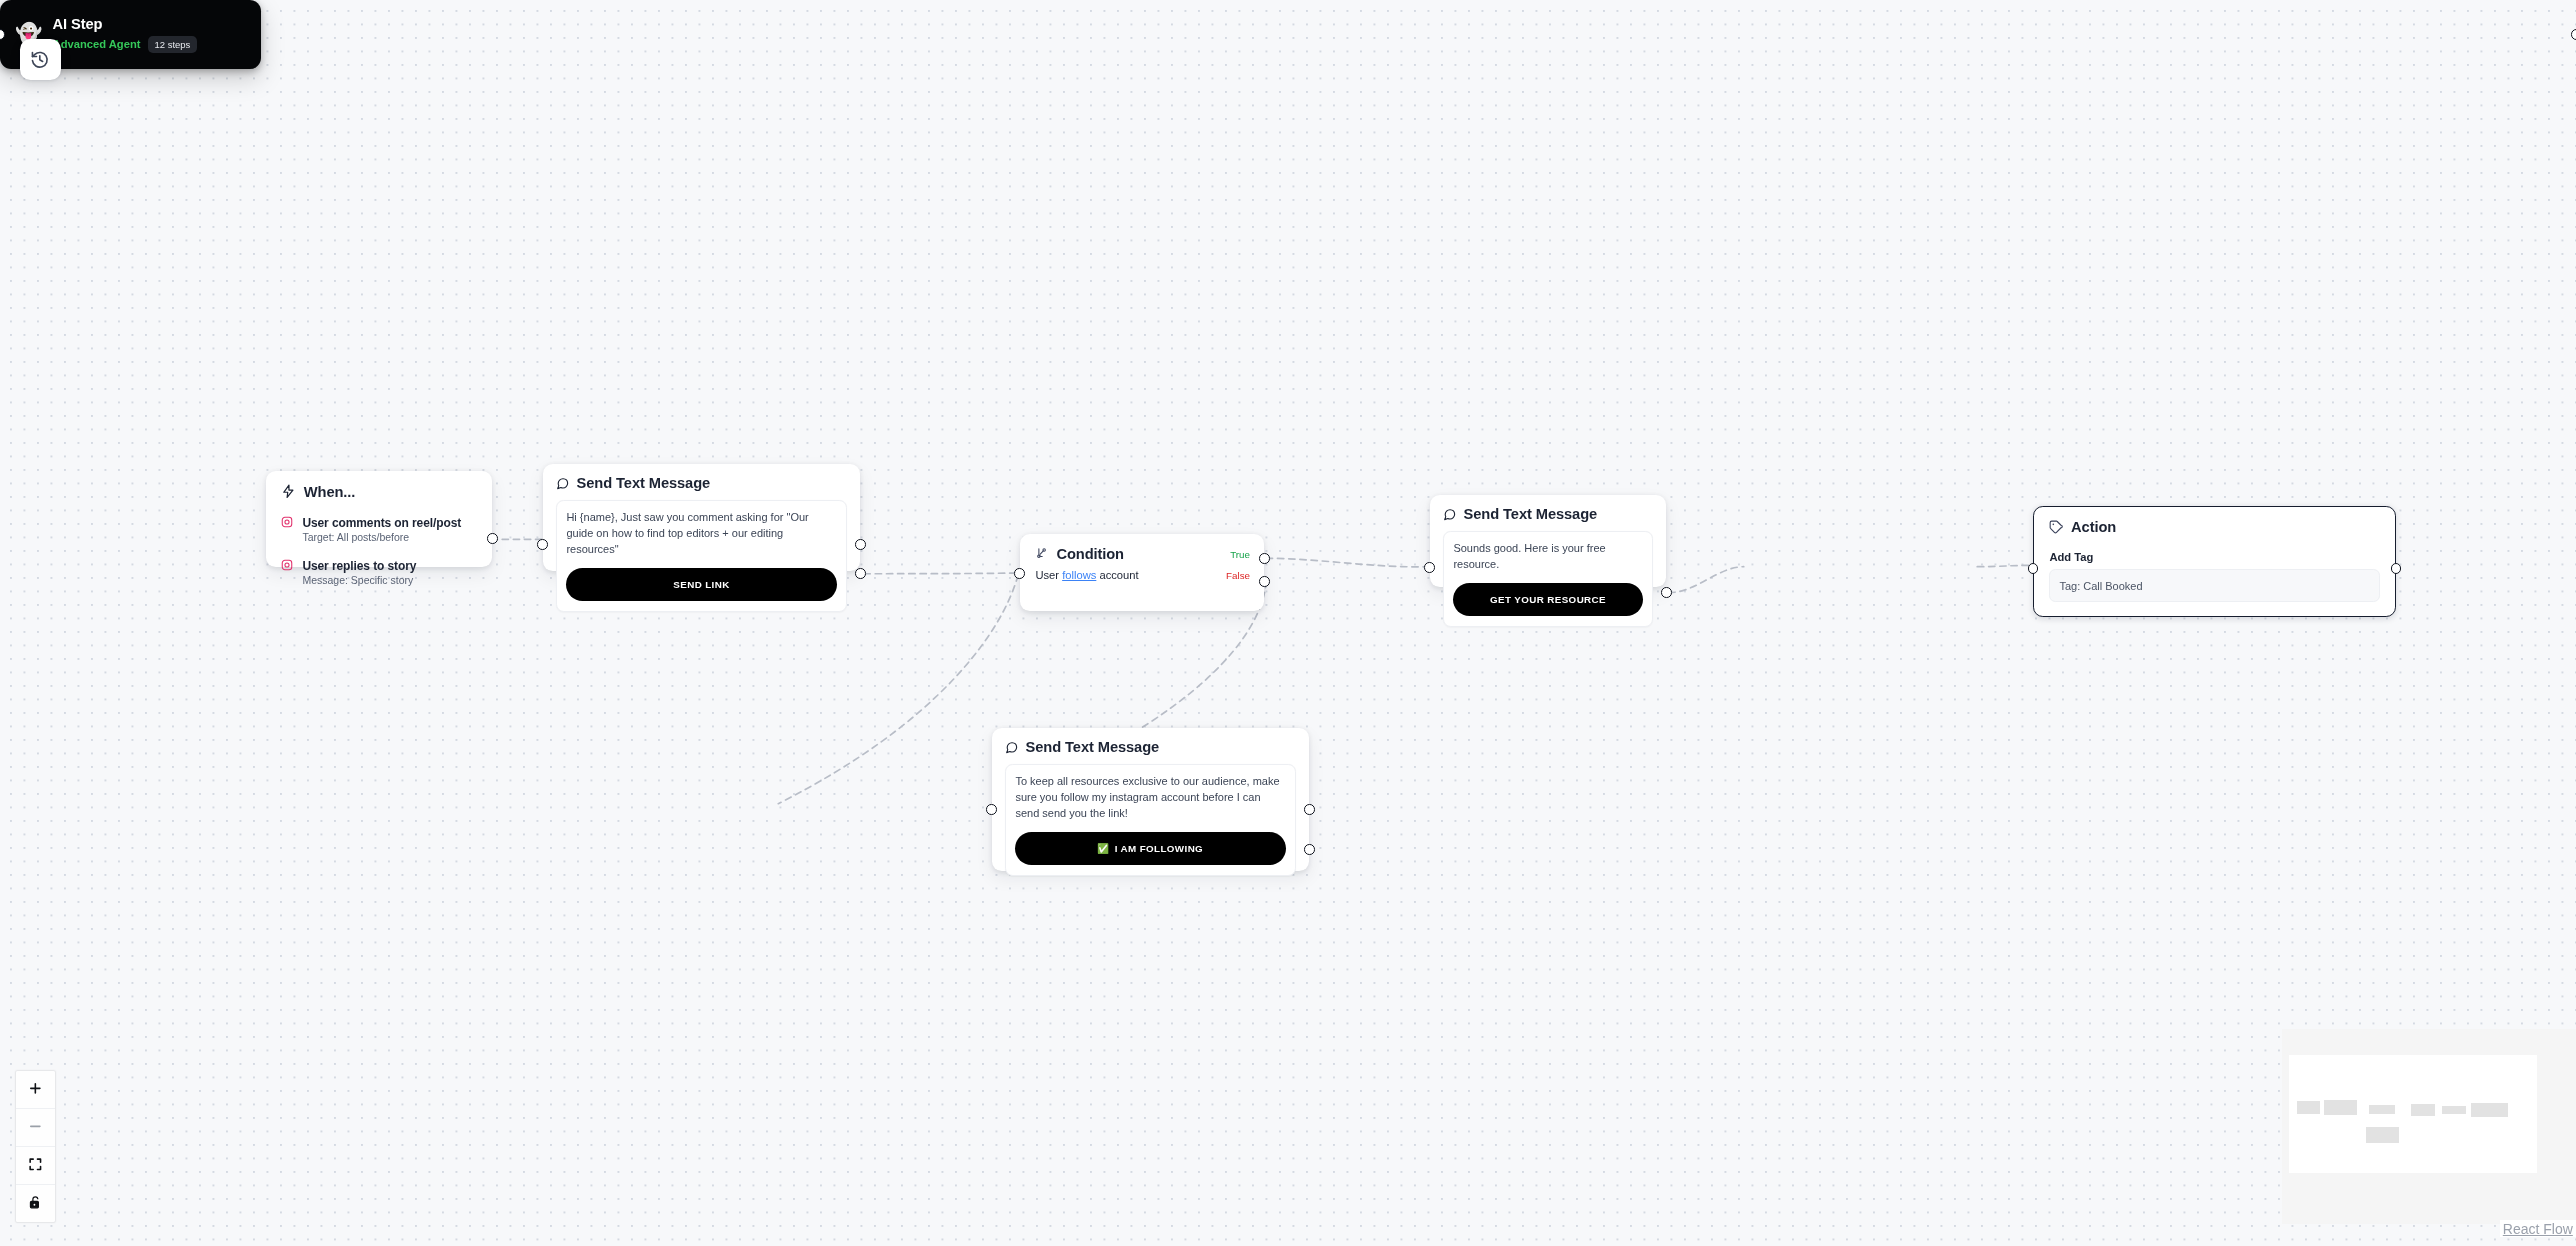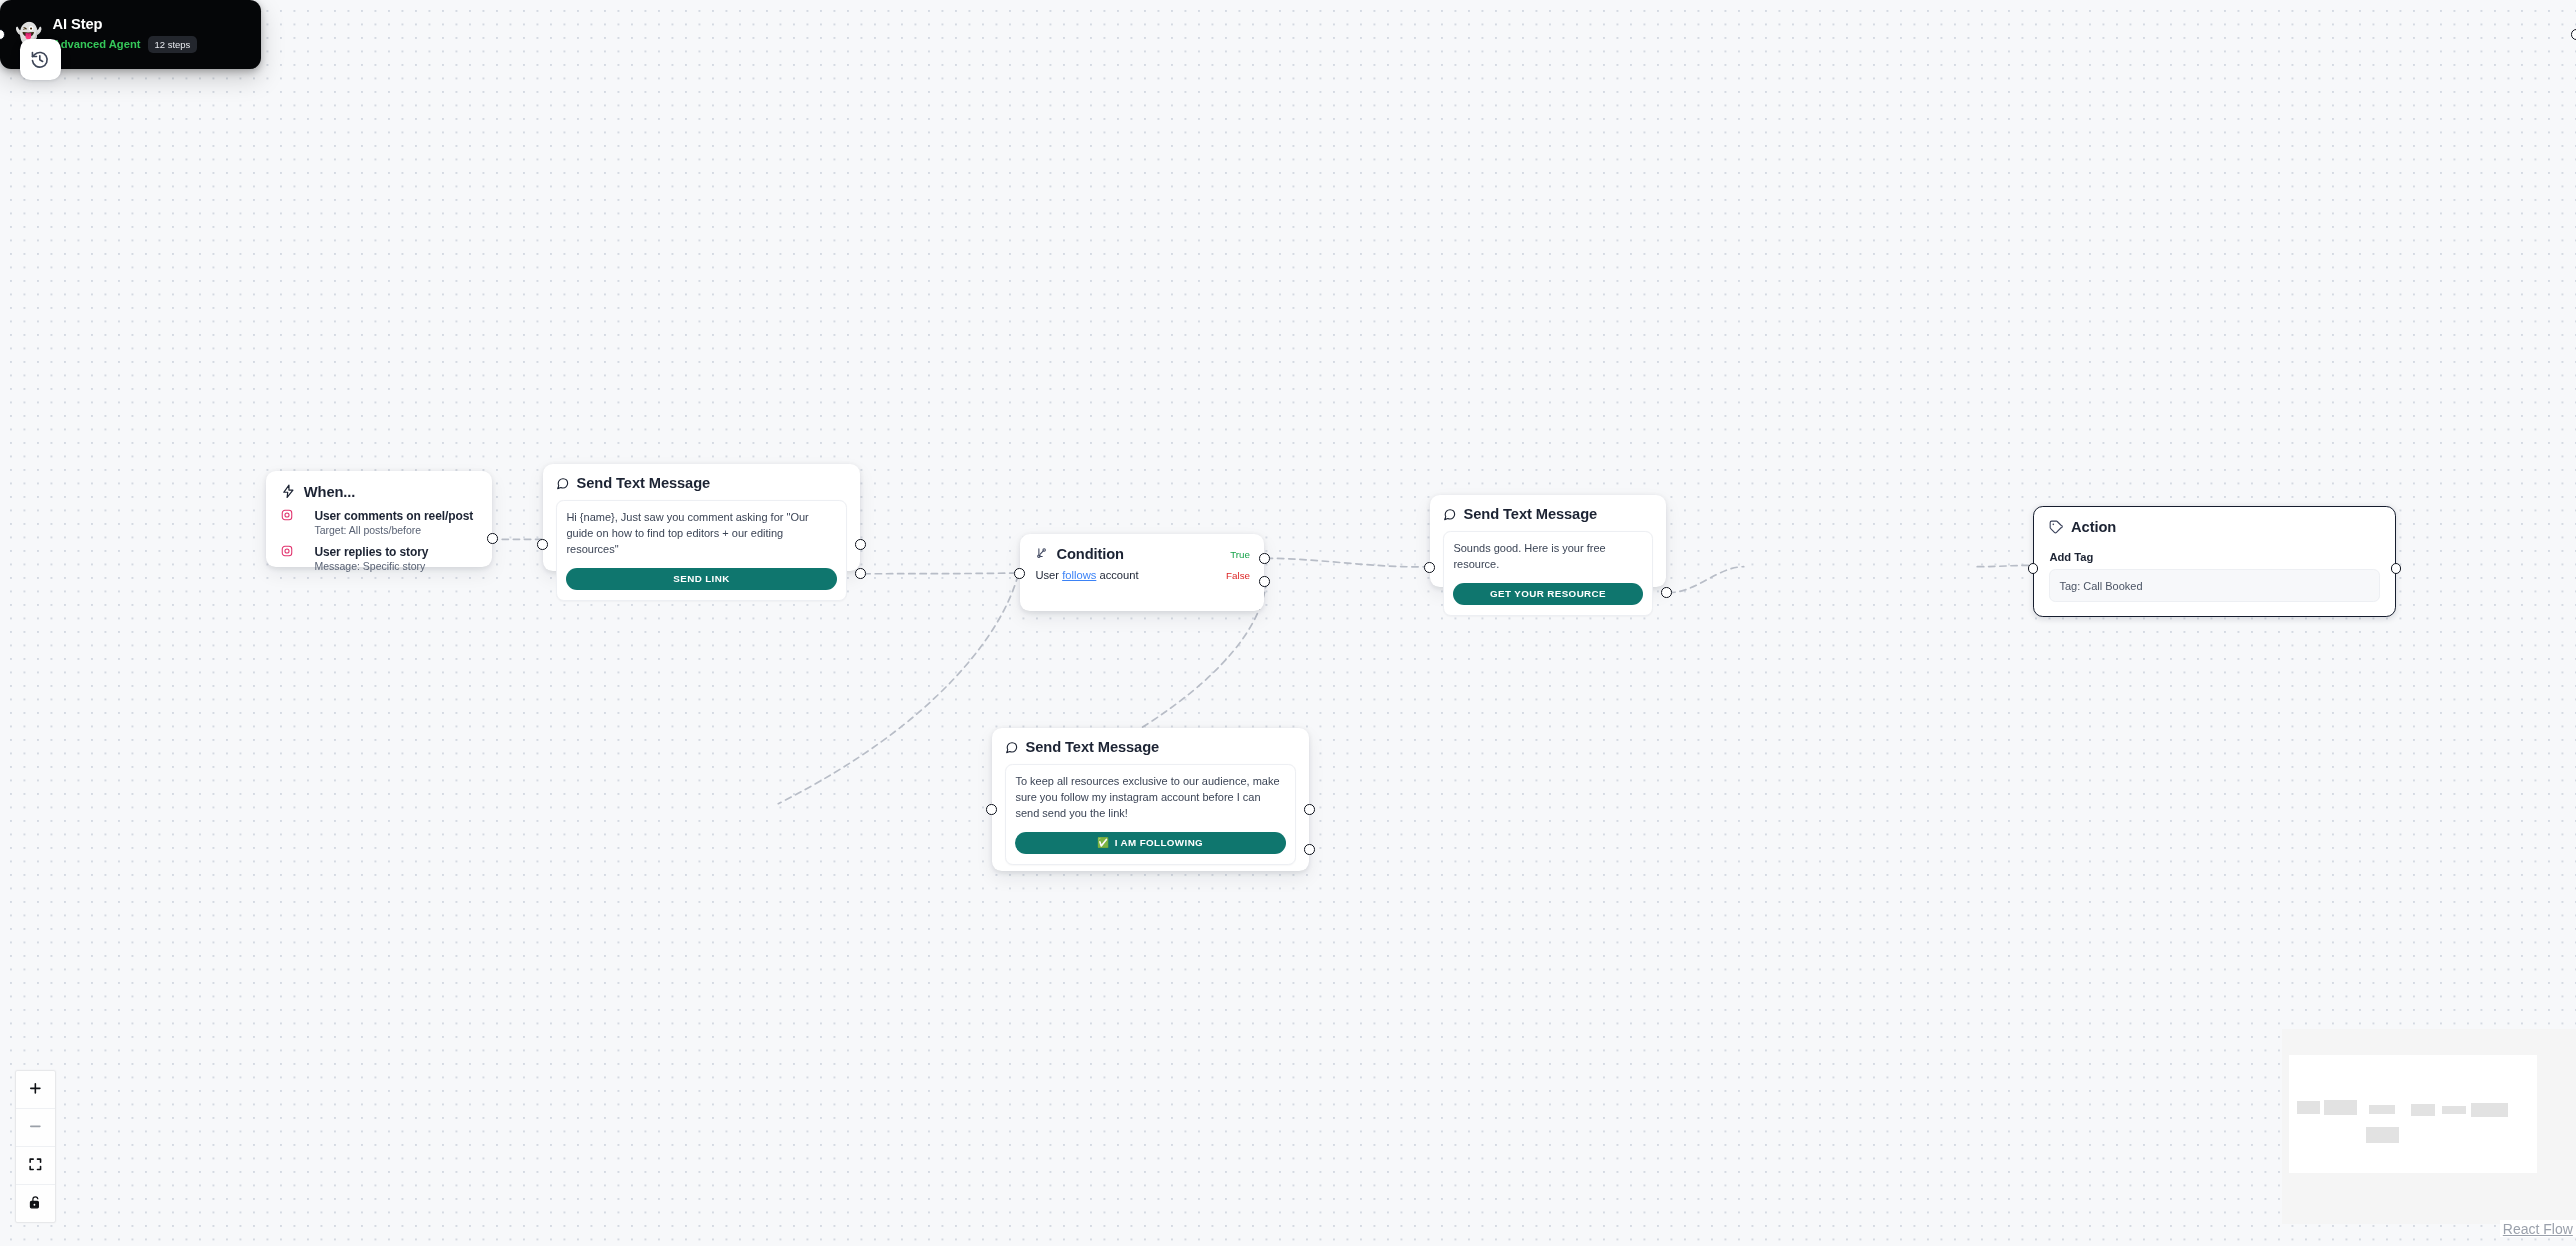--- a/index.html
+++ b/index.html
@@ -39,41 +39,41 @@
   
   .handle {
     position: absolute;
     width: 10.5px; height: 10.5px; border-radius: 50%;
     background: #ffffff; border: 1.8px solid #11151f;
     box-sizing: border-box; z-index: 6;
   }
 
   
   #node-trigger { left: 266px; top: 471px; width: 226px; height: 96px; padding: 12.6px 15.4px 0 15.4px; }
-  .trig-row { display: flex; align-items: flex-start; gap: 21px; margin-top: 9px; }
+  .trig-row { display: flex; align-items: flex-start; gap: 9px; margin-top: 16px; }
   .trig-texts { display: flex; flex-direction: column; gap: 1.4px; }
   .trig-label { font-size: 12px; font-weight: 700; color: #1c2333; letter-spacing: -0.1px; white-space: nowrap;}
   .trig-target { font-size: 10.5px; color: #596274; white-space: nowrap;}
 
   
   .msg-node { padding: 11.2px 12.6px 11.2px 12.6px; }
   .msg-box {
     margin-top: 9px;
     border: 0.9px solid #edeff3;
     border-radius: 7.7px;
     padding: 9px 9.8px 9.8px 9.8px;
     background: #fff;
     box-shadow: 0 0.7px 1.4px rgba(16,24,40,.03);
   }
   .msg-text { font-size: 11px; line-height: 1.45; color: #3b4455; }
   .msg-btn {
     margin-top: 9.8px;
-    background: #0f766e; color: #ffffff;
+    background: #000000; color: #ffffff;
     border-radius: 700px;
-    height: 22px;
+    height: 33px;
     display: flex; align-items: center; justify-content: center; gap: 4.2px;
     font-size: 9.8px; font-weight: 700; letter-spacing: 0.4px;
   }
 
   #node-msg1 { left: 543px; top: 464px; width: 317px; height: 107px; }
   #node-msg2 { left: 1430px; top: 495px; width: 236px; height: 92px; }
   #node-msg3 { left: 992px; top: 728px; width: 317px; height: 143px; }
 
   
   #node-cond { left: 1020px; top: 534px; width: 244px; height: 77px; padding: 12px 14px 0 15.4px; }

